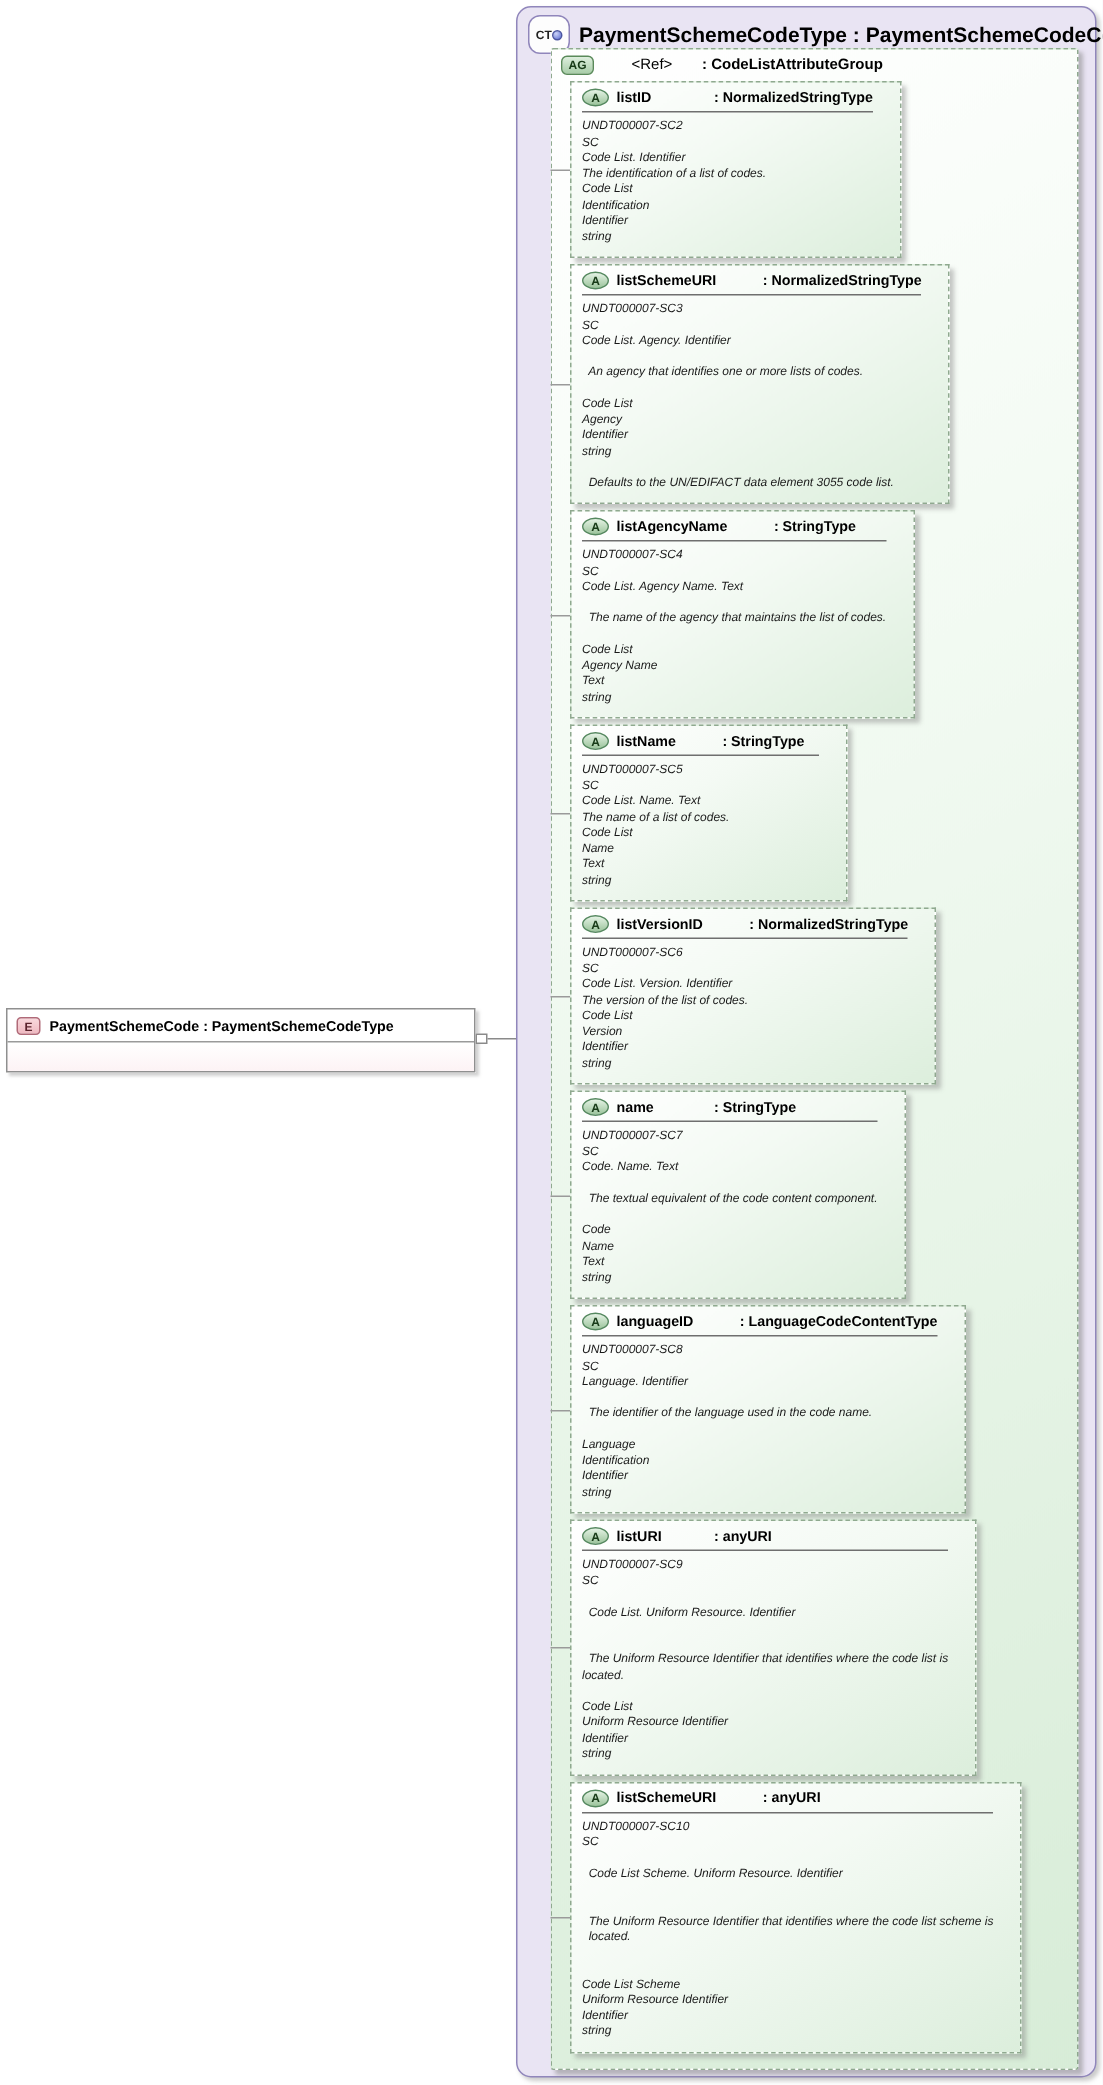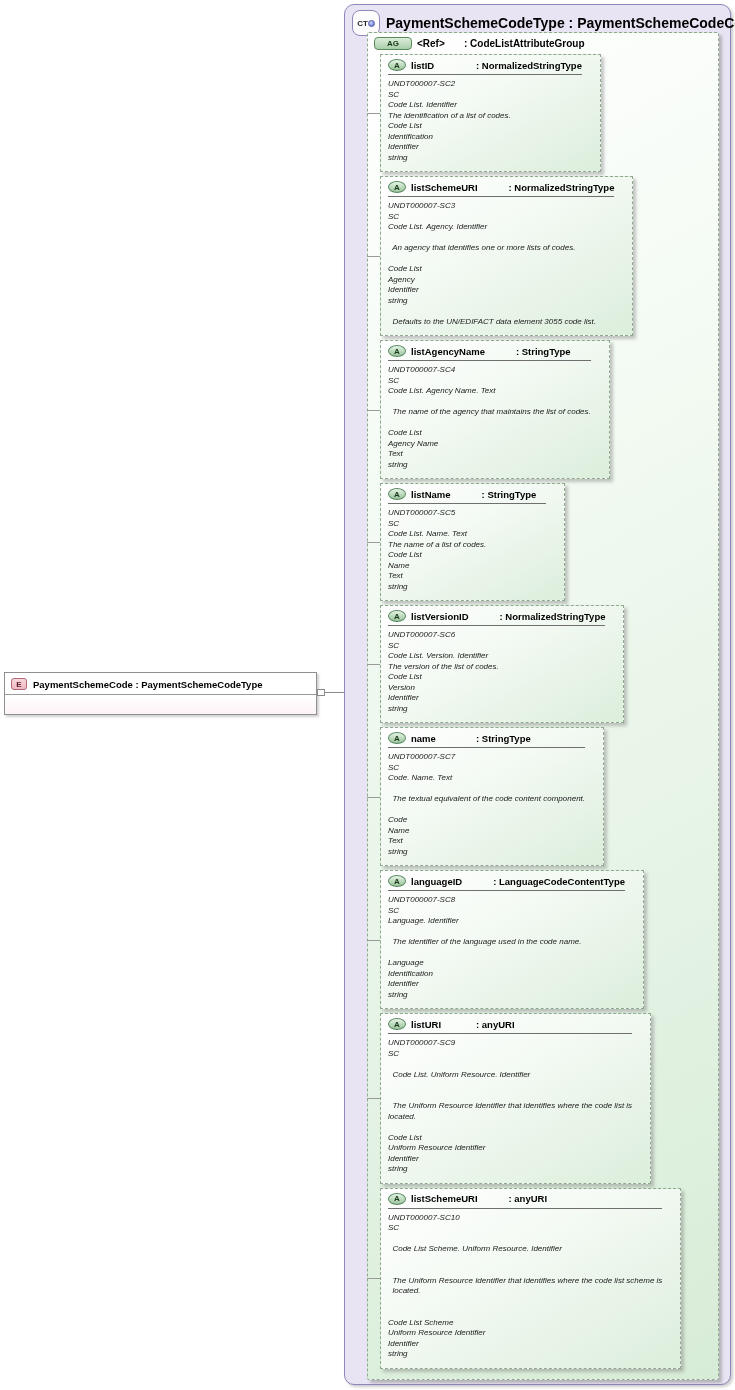--- a/index.html
+++ b/index.html
@@ -50,24 +50,24 @@
   .ag-box {
     position: absolute;
     left: 22px; top: 27px;
     width: 352px; height: 1348px;
     background: linear-gradient(150deg, #ffffff 0%, #f2faf2 35%, var(--group-fill, #d7ecd7) 100%);
     border: 1px dashed var(--green-border, #8fa98f);
     border-radius: 2px;
     box-shadow: 3px 3px 3px rgba(130,130,130,0.5);
   }
   .ag-header { display: flex; align-items: center; gap: 5px; padding: 4px 6px; }
-  .ag-name { font-weight: bold; font-size: 10px; min-width: 42px; white-space: pre; }
+  .ag-name { font-weight: normal; font-size: 10px; min-width: 42px; white-space: pre; margin-left: 20px; }
   .ag-type { font-weight: bold; font-size: 10px; white-space: pre; }
   .badge-ag {
-    width: 38px; height: 13px; border-radius: 4px;
+    width: 22px; height: 13px; border-radius: 4px;
     background: linear-gradient(180deg, #ddeedd, var(--badge-green, #a8cda8));
     border: 1px solid #5a8a5a;
     font-size: 8px; color: #173a17;
   }
 
   
   .attr-stack {
     position: absolute; left: 12px; top: 21px;
     display: flex; flex-direction: column; gap: 4px;
     align-items: flex-start;

